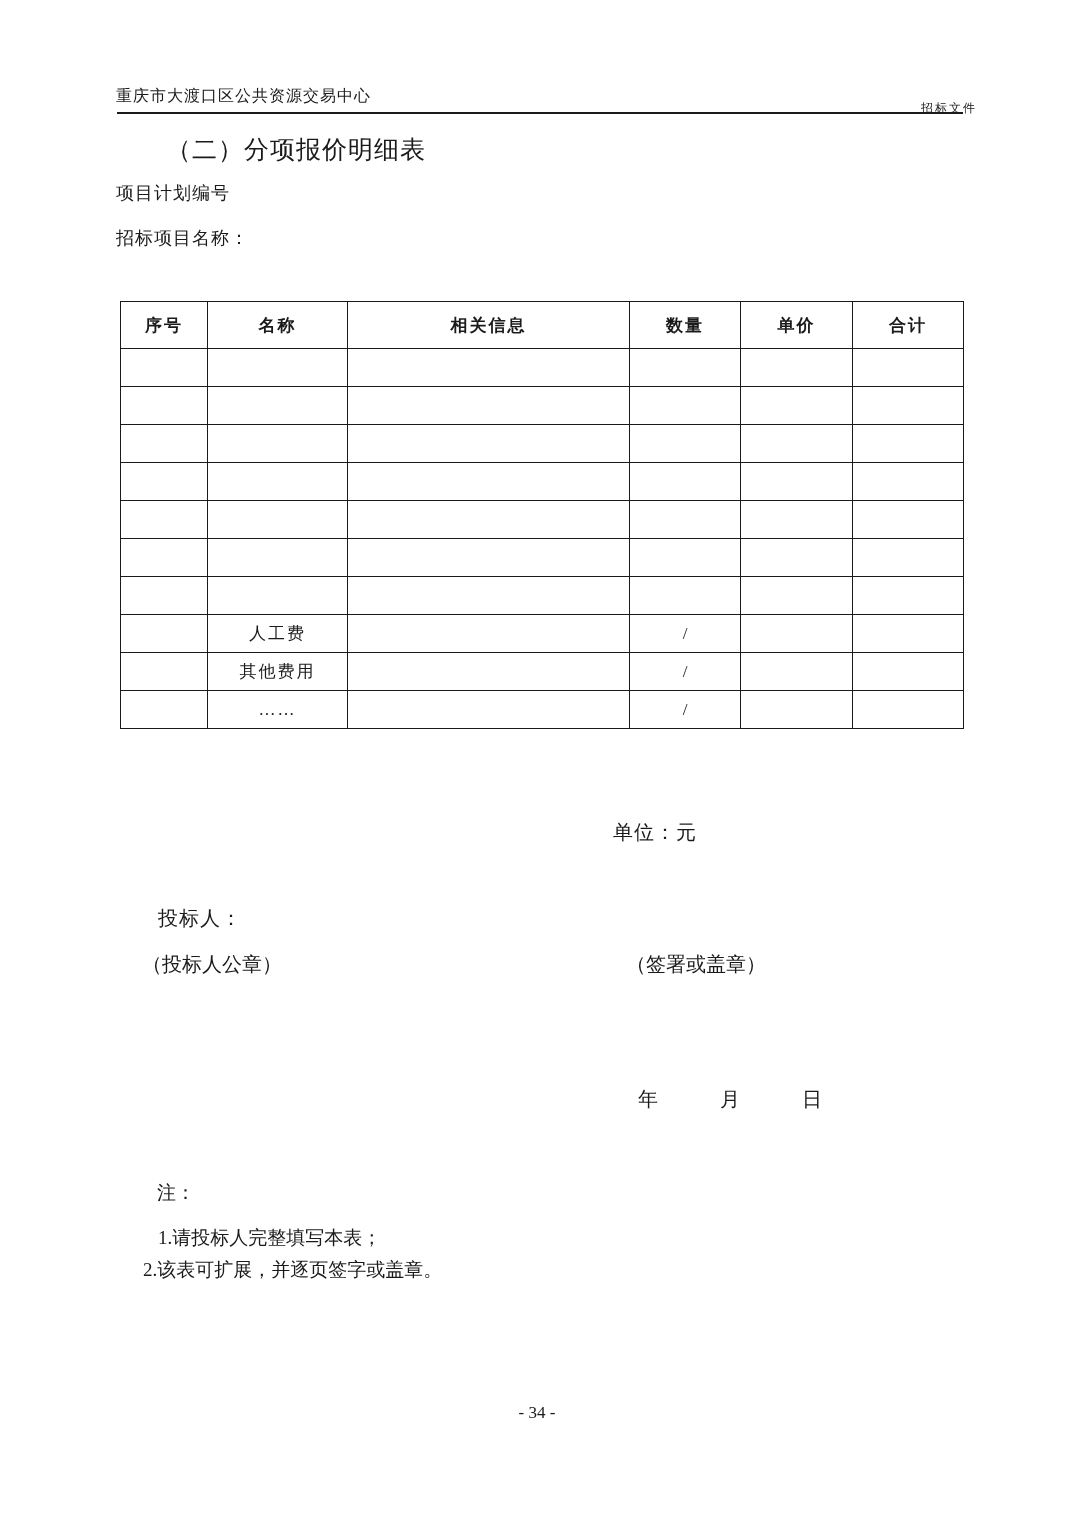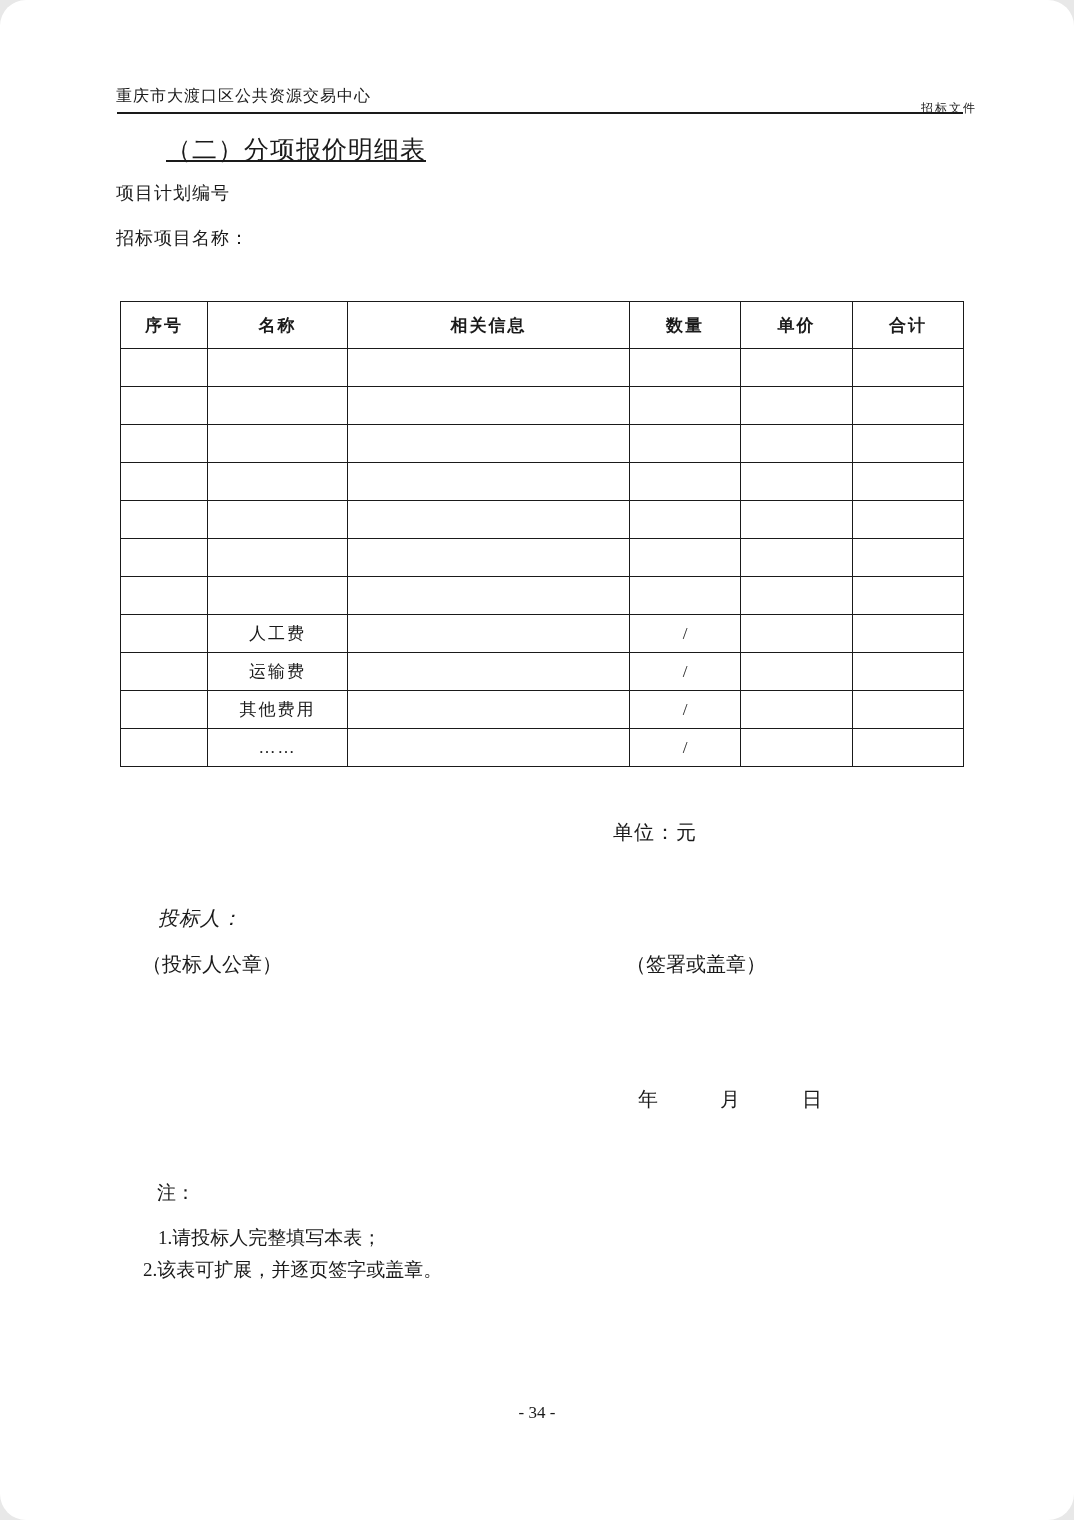--- a/index.html
+++ b/index.html
@@ -1,50 +1,50 @@
 <!DOCTYPE html>
 <html><head>
 <meta charset="utf-8">
 <style>
   * { margin:0; padding:0; box-sizing:border-box; }
   html,body { background:#e8e8e8; }
   .page {
     position:relative; width:1074px; height:1520px; background:#ffffff;
     font-family:"Liberation Serif","DejaVu Serif",serif; color:#1a1a1a;
-    margin:0 auto; overflow:hidden;border-radius:26px;
+    margin:0 auto; overflow:hidden;
   }
   .abs { position:absolute; white-space:nowrap; }
 
   
   .hdr-left  { left:116px; top:86px;  font-size:16px; letter-spacing:1px; }
   .hdr-right { left:885px; top:100px;  font-size:12px; letter-spacing:2px;margin-left:36px; }
   .hdr-rule  { left:117px; top:112px; width:846px; height:2px; background:#1a1a1a; }
 
-  .doc-title { left:166px; top:133px; font-size:25px; letter-spacing:1px;text-decoration:underline; }
+  .doc-title { left:166px; top:133px; font-size:25px; letter-spacing:1px; }
 
   .field-plan { left:116px; top:181px; font-size:18px; letter-spacing:1px; }
   .field-name { left:116px; top:226px; font-size:18px; letter-spacing:1px; }
 
   
   table.quote {
     position:absolute; left:120px; top:301px; width:843px;
     border-collapse:collapse; table-layout:fixed;
   }
   table.quote th, table.quote td {
     border:1px solid #1a1a1a; text-align:center; vertical-align:middle;
     font-size:17px; overflow:hidden;
   }
   table.quote th { font-weight:700; letter-spacing:2px; height:47px; }
   table.quote tr.r td { height:38px; }
   td.name { letter-spacing:2px; }
   td.qty  { font-size:16px; }
 
   .unit-note { left:613px; top:819px; font-size:20px; letter-spacing:1px; }
 
-  .sig-bidder { left:158px; top:905px; font-size:20px; letter-spacing:1px;font-style:italic; }
+  .sig-bidder { left:158px; top:905px; font-size:20px; letter-spacing:1px; }
   .sig-legal  { left:477px; top:904px; font-size:21px; }
   .seal-bidder{ left:142px; top:951px; font-size:20px; }
   .seal-sign  { left:626px; top:951px; font-size:20px; }
 
   .date-line { left:638px; top:1086px; font-size:20px; display:flex; gap:62px; }
 
   .note-label { left:157px; top:1180px; font-size:19px; }
   .note-1     { left:158px; top:1225px; font-size:19px; }
   .note-2     { left:143px; top:1257px; font-size:19px; }
 
@@ -144,28 +144,20 @@
       <tr class="r">
         <td></td>
         <td class="name">人工费</td>
         <td></td>
         <td class="qty">/</td>
         <td></td>
         <td></td>
       </tr>
       <tr class="r">
         <td></td>
-        <td class="name">运输费</td>
-        <td></td>
-        <td class="qty">/</td>
-        <td></td>
-        <td></td>
-      </tr>
-      <tr class="r">
-        <td></td>
         <td class="name">其他费用</td>
         <td></td>
         <td class="qty">/</td>
         <td></td>
         <td></td>
       </tr>
       <tr class="r">
         <td></td>
         <td class="name">……</td>
         <td></td>

